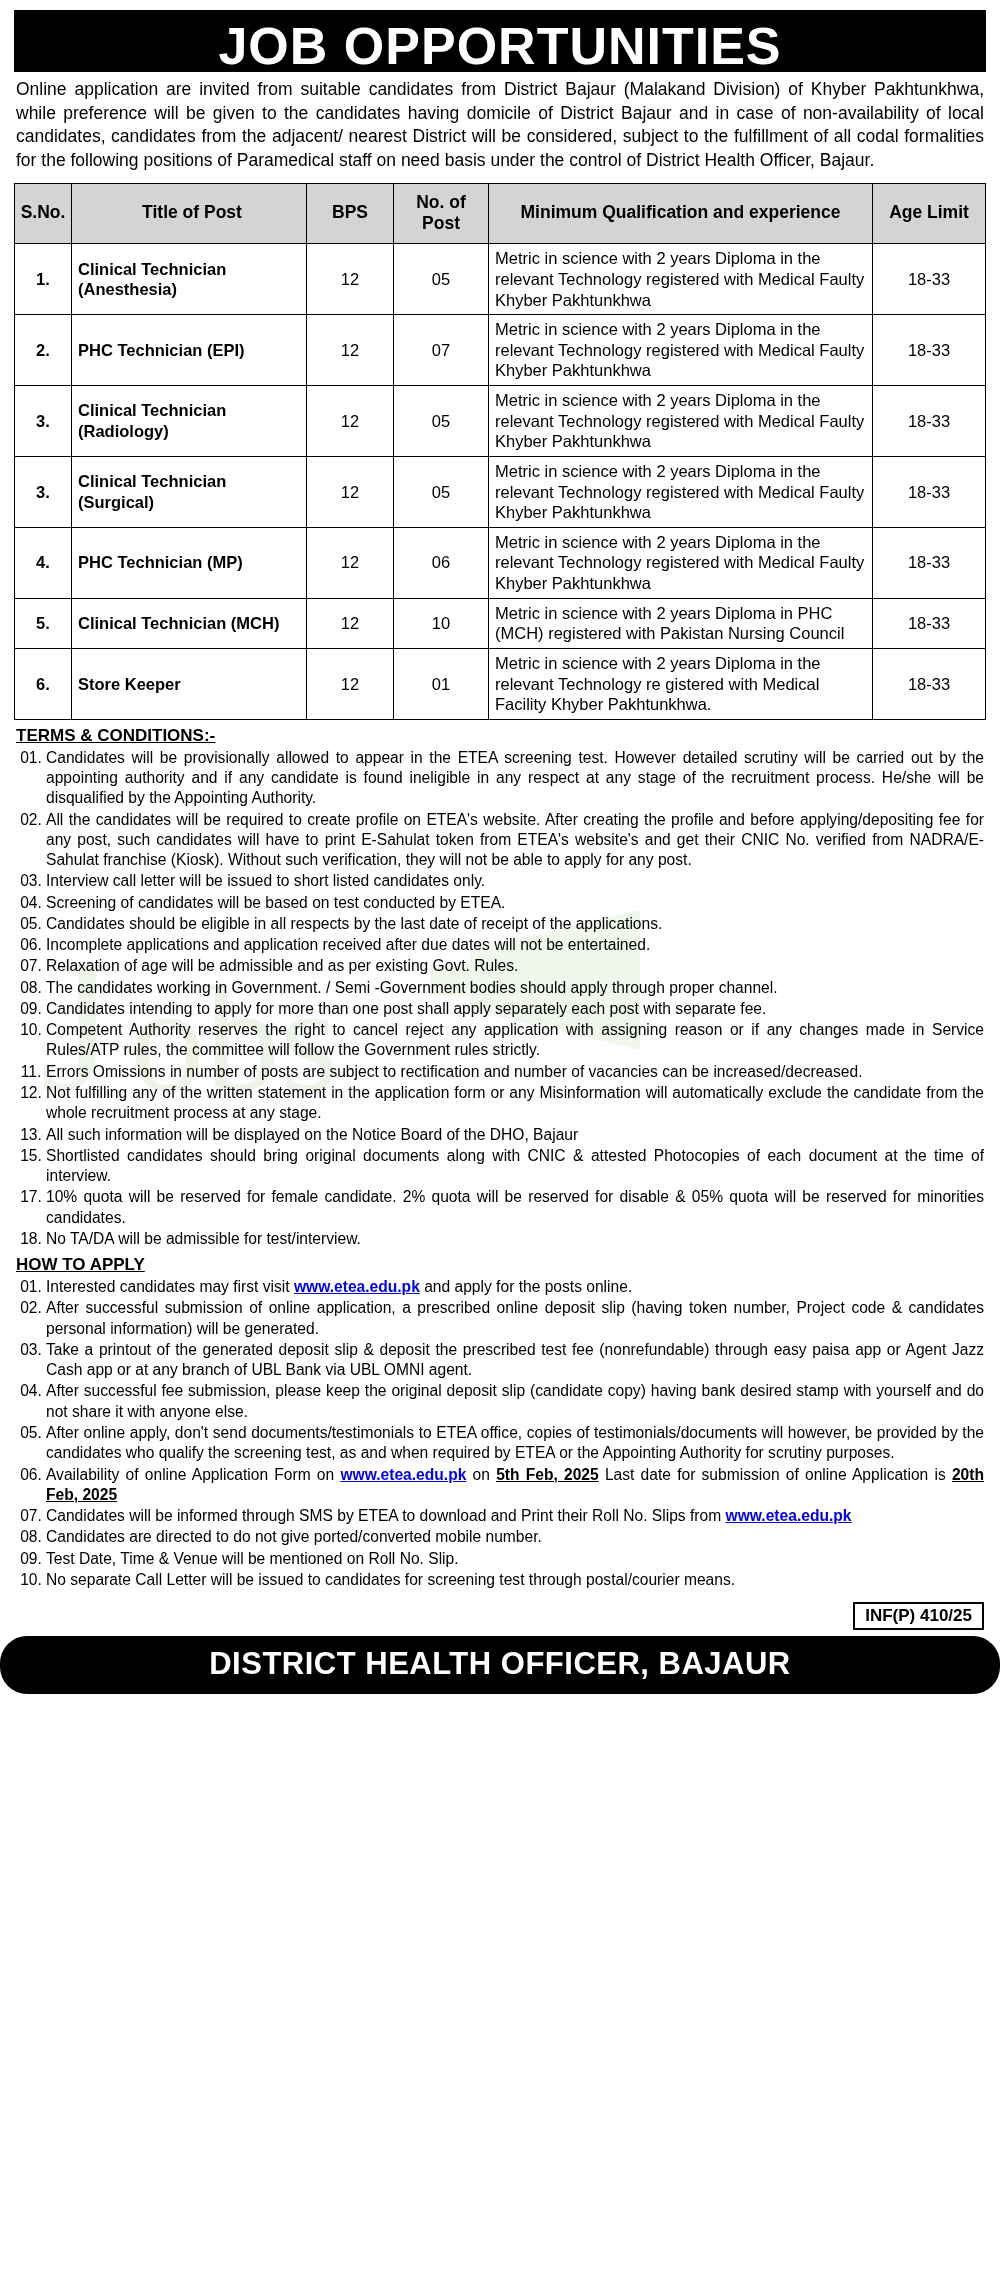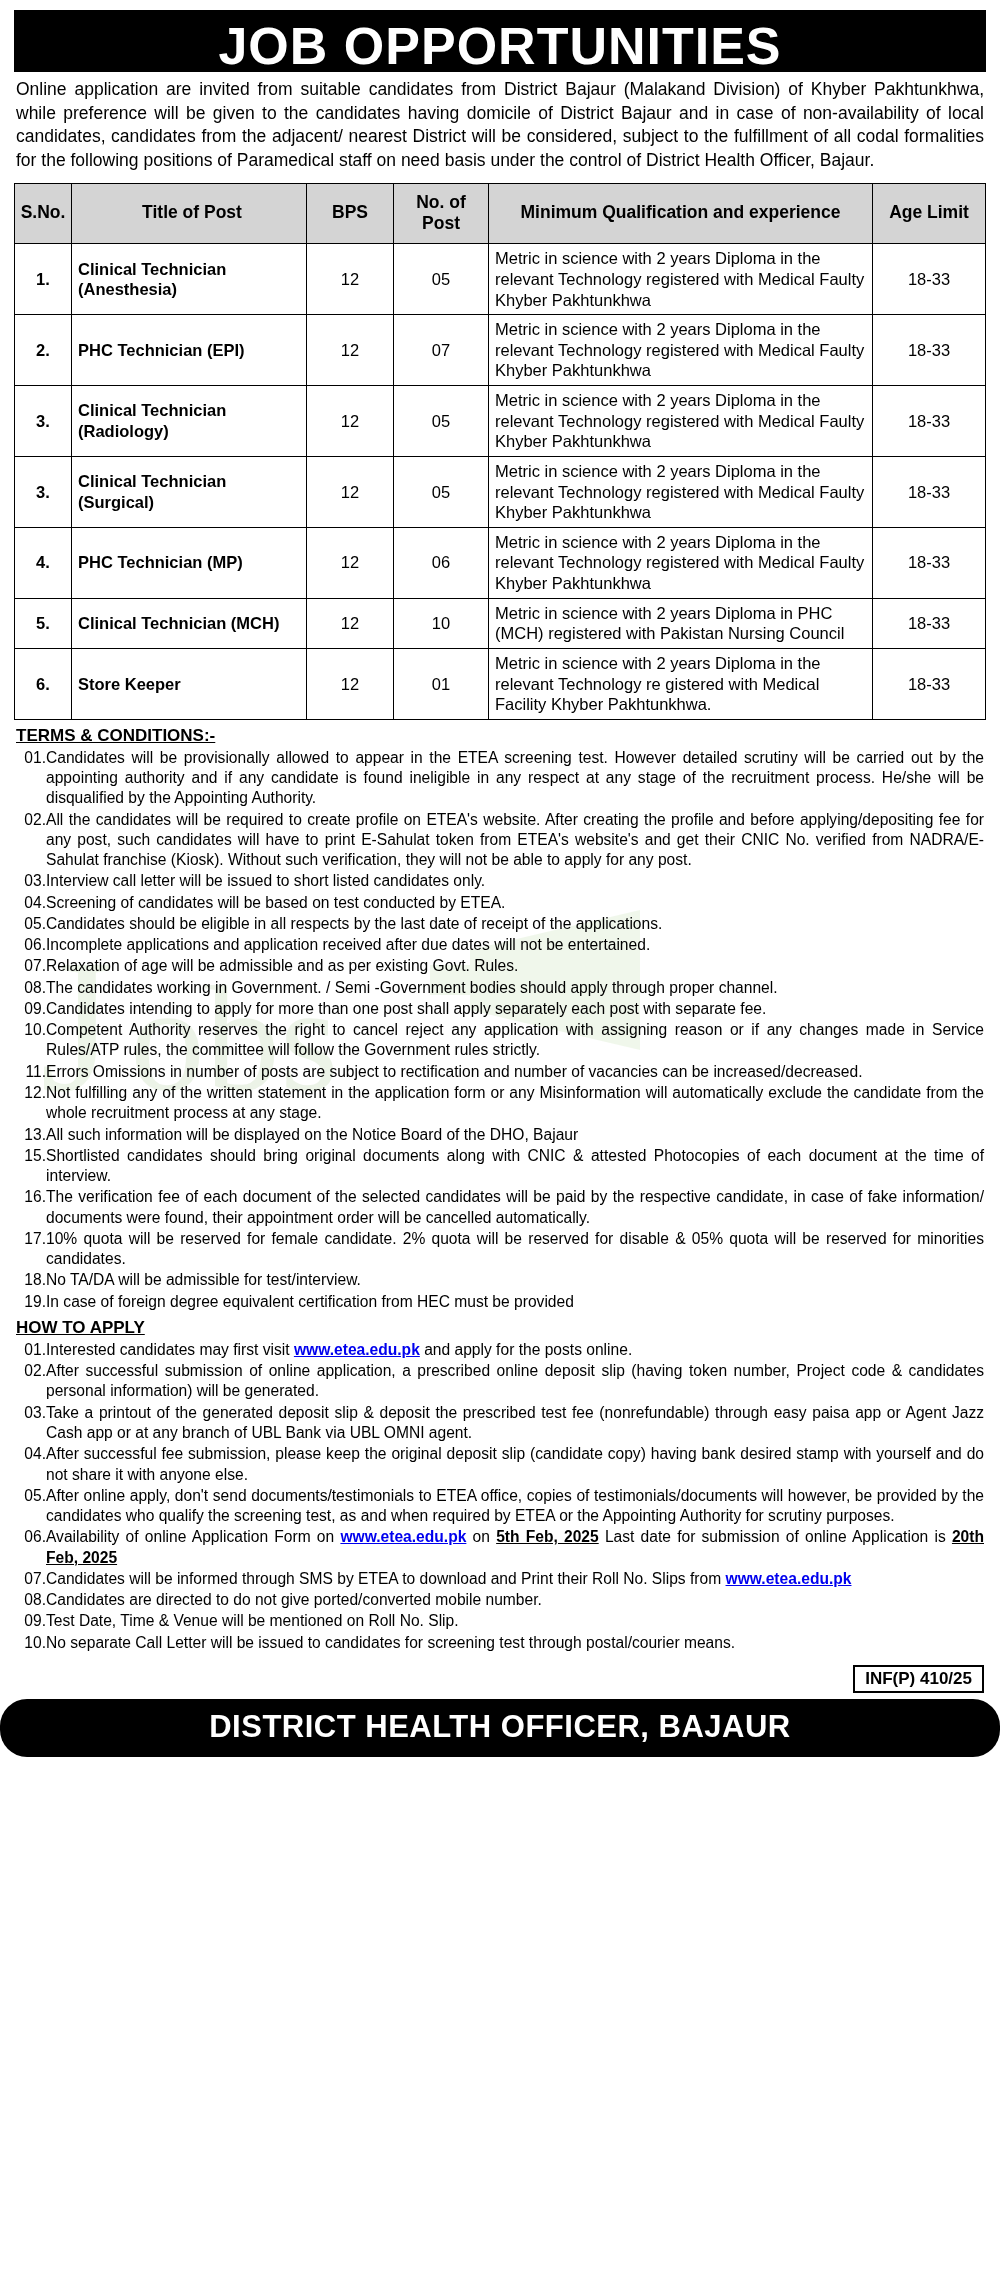--- a/index.html
+++ b/index.html
@@ -87,21 +87,21 @@
     padding: 0 2px 0 2px;
   }
   ol.terms > li, ol.apply > li {
     display: flex;
     font-size: 15.6px;
     line-height: 1.3;
     margin-bottom: 1px;
   }
   ol.terms > li .num, ol.apply > li .num {
     flex: 0 0 30px;
-    text-align: right;
+    text-align: center;
   }
   ol.terms > li .txt, ol.apply > li .txt {
     flex: 1 1 auto;
     text-align: justify;
   }
   .apply-wrap { margin-top: 2px; }
   .lnk {
     font-weight: bold;
     text-decoration: underline;
   }
@@ -287,34 +287,26 @@
         </li>
       <li>
           <span class="num">13.</span>
           <span class="txt">All such information will be displayed on the Notice Board of the DHO, Bajaur</span>
         </li>
       <li>
           <span class="num">15.</span>
           <span class="txt">Shortlisted candidates should bring original documents along with CNIC &amp; attested Photocopies of each document at the time of interview.</span>
         </li>
       <li>
-          <span class="num">16.</span>
-          <span class="txt">The verification fee of each document of the selected candidates will be paid by the respective candidate, in case of fake information/ documents were found, their appointment order will be cancelled automatically.</span>
-        </li>
-      <li>
           <span class="num">17.</span>
           <span class="txt">10% quota will be reserved for female candidate. 2% quota will be reserved for disable &amp; 05% quota will be reserved for minorities candidates.</span>
         </li>
       <li>
           <span class="num">18.</span>
           <span class="txt">No TA/DA will be admissible for test/interview.</span>
-        </li>
-      <li>
-          <span class="num">19.</span>
-          <span class="txt">In case of foreign degree equivalent certification from HEC must be provided</span>
         </li>
     </ol>
 
     <div class="section-head">HOW TO APPLY</div>
     <ol class="apply apply-wrap">
       <li>
         <span class="num">01.</span>
         <span class="txt"><span>Interested candidates may first visit </span><a class="lnk" href="#">www.etea.edu.pk</a><span> and apply for the posts online.</span></span>
       </li>
       <li>

